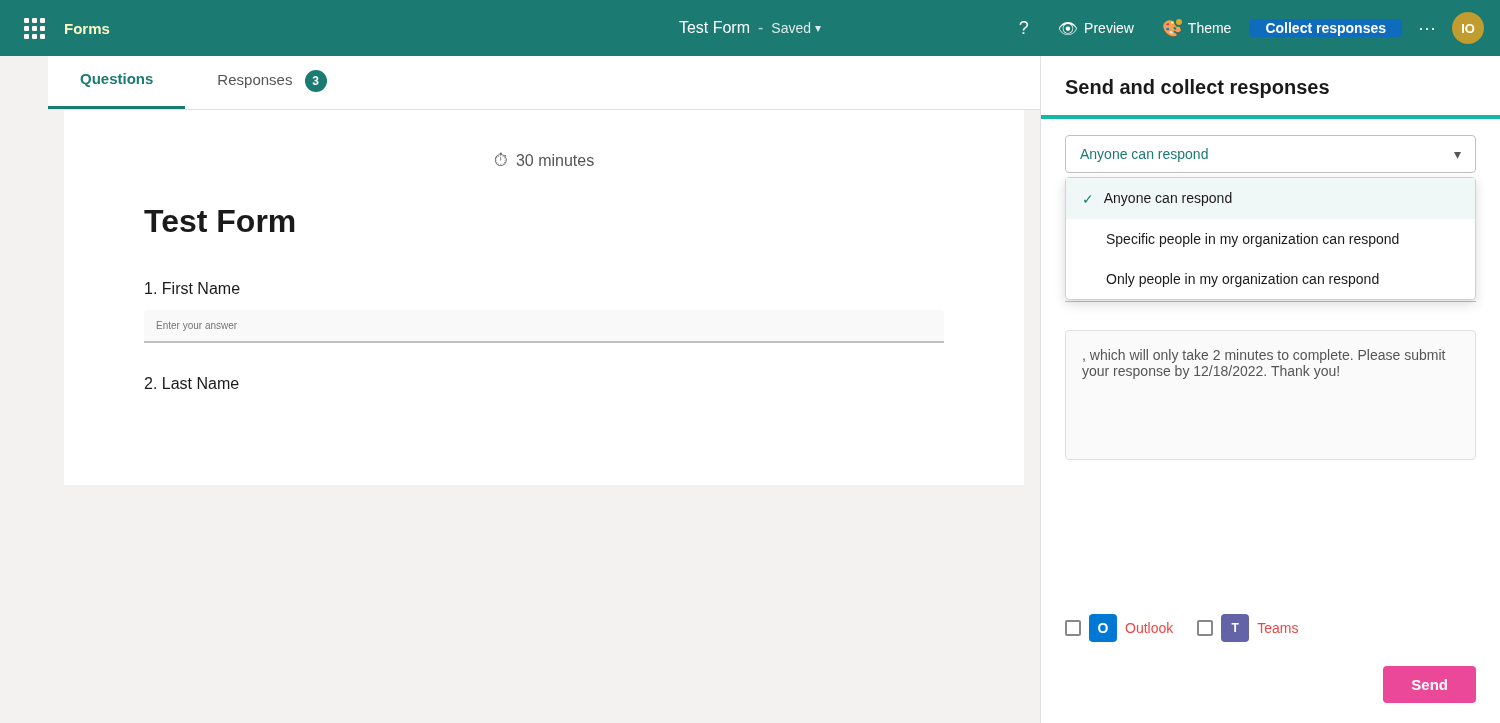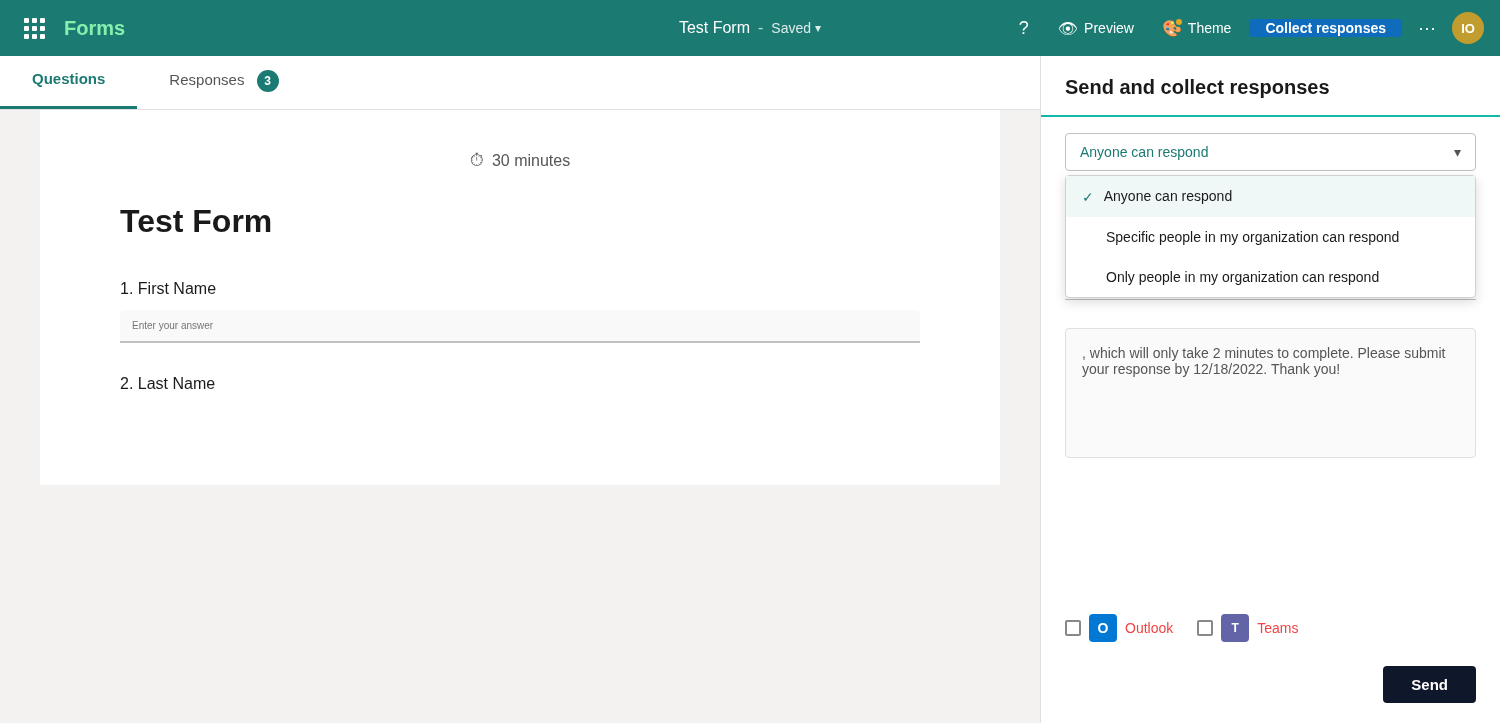--- a/index.html
+++ b/index.html
@@ -23,22 +23,22 @@
       color: white;
       font-size: 20px;
       cursor: pointer;
       display: flex;
       align-items: center;
       justify-content: center;
       width: 32px;
       height: 32px;
     }
     .app-name {
-      color: #86efac;
-      font-size: 20px;
+      color: #fef9c3;
+      font-size: 15px;
       font-weight: 600;
     }
     .header-center {
       position: absolute;
       left: 50%;
       transform: translateX(-50%);
       display: flex;
       align-items: center;
       gap: 8px;
     }
@@ -140,20 +140,21 @@
       height: 10px;
       background: #e8a427;
       border-radius: 50%;
       border: 2px solid #1b7a72;
     }
 
     
     .main-layout {
       display: flex;
       height: calc(723px - 56px);
+      padding-left: 48px;
     }
 
     
     .form-area {
       flex: 1;
       display: flex;
       flex-direction: column;
       overflow: hidden;
       background: #f3f2f1;
     }
@@ -256,21 +257,21 @@
     .right-panel {
       width: 460px;
       background: white;
       border-left: 1px solid #e0e0e0;
       display: flex;
       flex-direction: column;
       overflow: hidden;
     }
     .panel-header {
       padding: 20px 24px 16px;
-      border-bottom: 2px solid #14b8a6;
+      border-bottom: 4px solid #14b8a6;
     }
     .panel-title {
       font-size: 20px;
       font-weight: 600;
       color: #1a1a1a;
     }
 
     
     .dropdown-section {
       padding: 16px 24px;
@@ -402,21 +403,21 @@
       color: #ef4444;
     }
 
     
     .send-section {
       padding: 12px 24px 20px;
       display: flex;
       justify-content: flex-end;
     }
     .send-btn {
-      background: #0f172a;
+      background: #ec4899;
       color: white;
       border: none;
       padding: 10px 28px;
       border-radius: 4px;
       font-size: 15px;
       font-weight: 600;
       cursor: pointer;
       font-family: inherit;
     }
 

